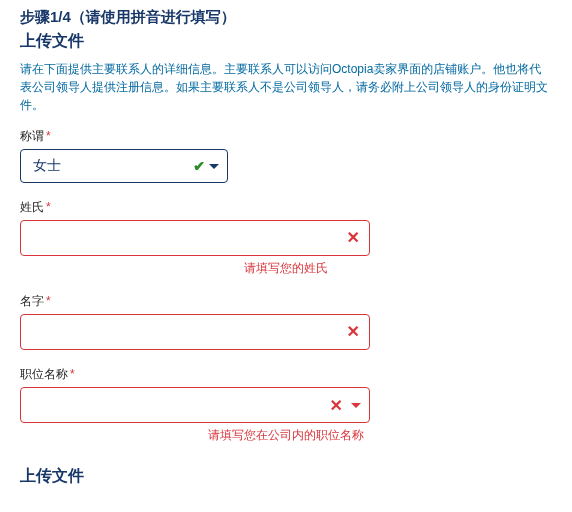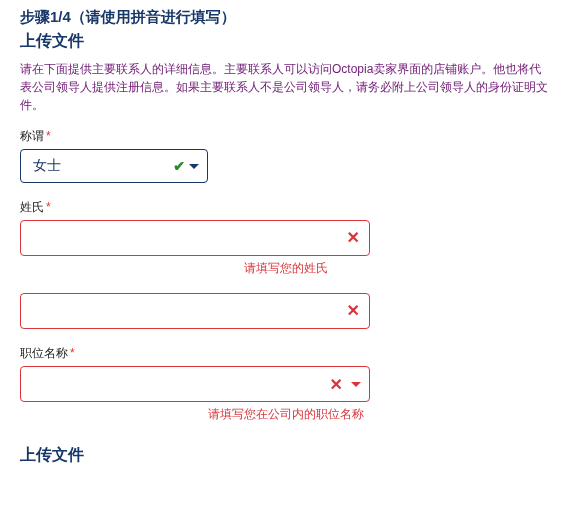--- a/index.html
+++ b/index.html
@@ -18,34 +18,34 @@
     margin-bottom: 4px;
   }
   .section-title {
     color: #173768;
     font-size: 16px;
     font-weight: 700;
     margin-bottom: 8px;
   }
   .desc {
     font-size: 12px;
-    color: #701a75;
+    color: #0369a1;
     line-height: 1.5;
     margin-bottom: 14px;
   }
   .field { margin-bottom: 16px; }
   .field-label {
     font-size: 12px;
     color: #222;
     margin-bottom: 4px;
   }
   .req { color: #d9353a; margin-left: 2px; }
   .select-wrap {
     position: relative;
-    width: 188px;
+    width: 208px;
     height: 34px;
     border: 1px solid #173768;
     border-radius: 4px;
     background: #fff;
     display: flex;
     align-items: center;
     padding: 0 34px 0 12px;
     color: #173768;
     font-size: 14px;
   }
@@ -149,20 +149,23 @@
     <span>姓氏</span><span class="req">*</span>
   </div>
   <div class="input-wrap">
     <input class="txt-input" type="text" style="">
     <span class="x-clear">✕</span>
   </div>
   <div class="err-msg">请填写您的姓氏</div>
 </div>
 
 <div class="field">
+  <div class="field-label">
+    <span>名字</span><span class="req">*</span>
+  </div>
   <div class="input-wrap">
     <input class="txt-input" type="text" style="">
     <span class="x-clear">✕</span>
   </div>
 </div>
 
 <div class="field">
   <div class="field-label">
     <span>职位名称</span><span class="req">*</span>
   </div>

